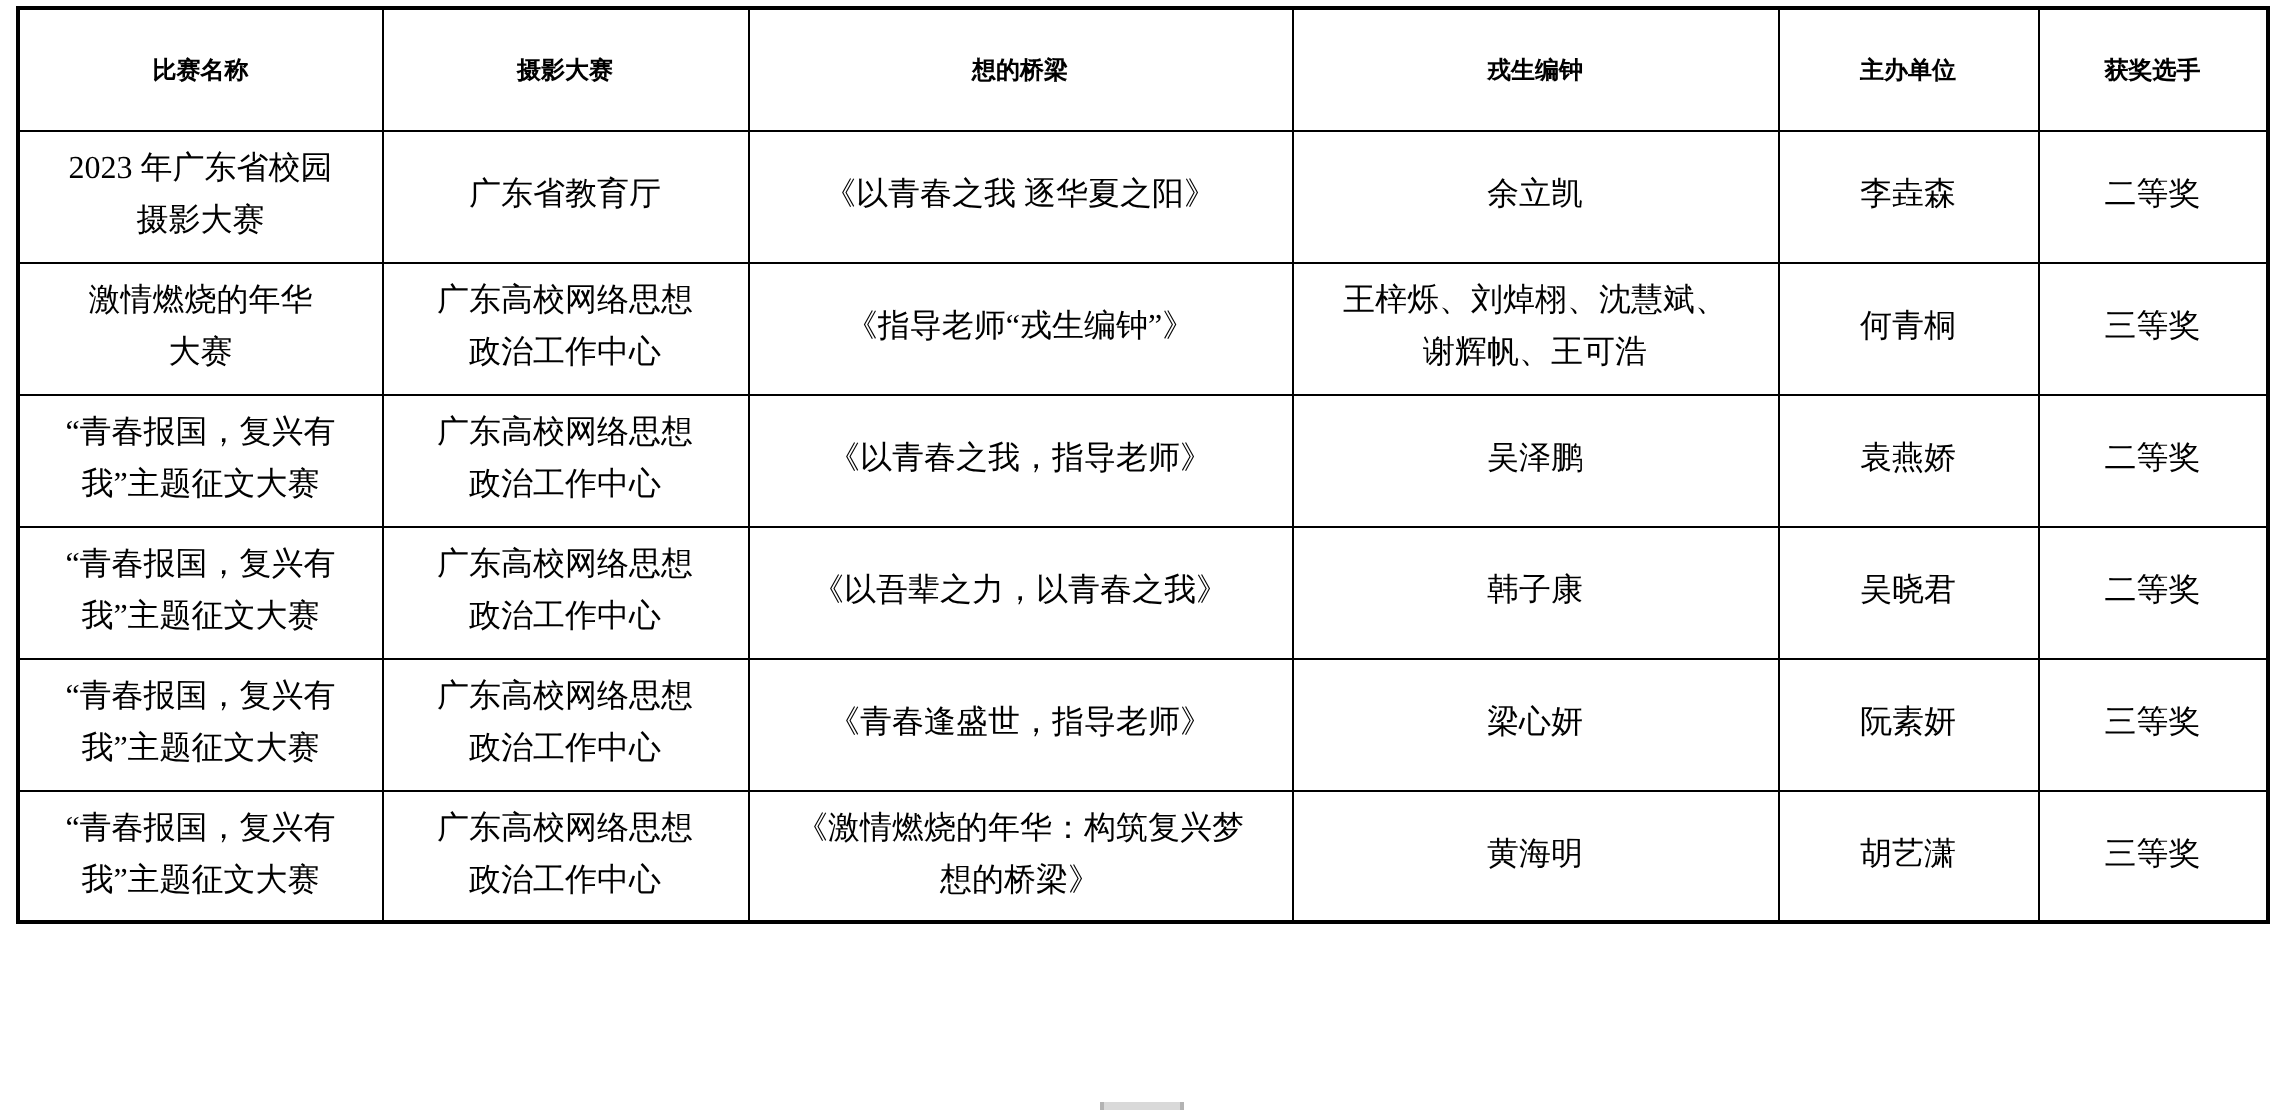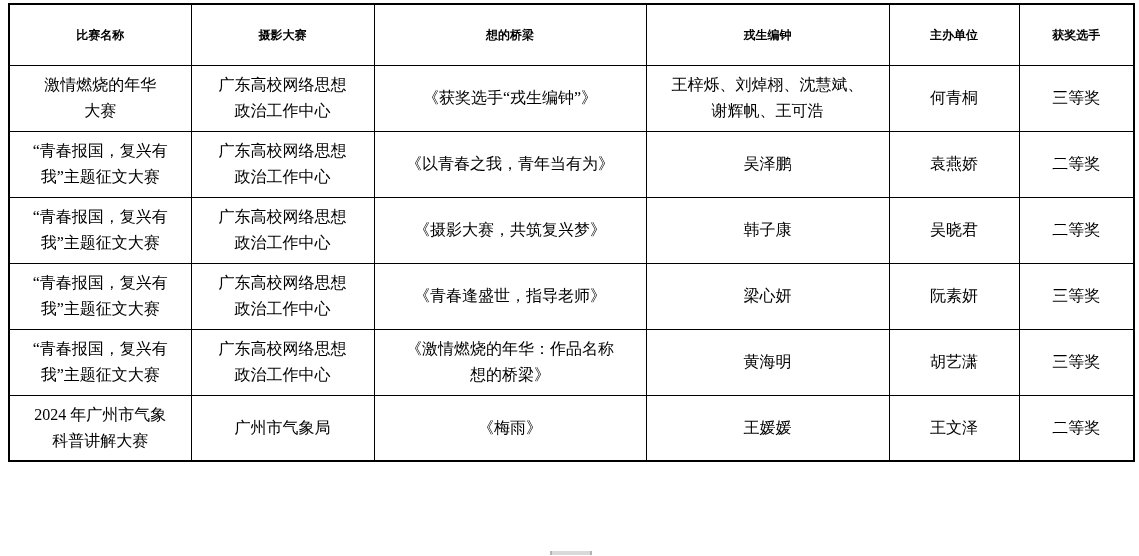--- a/index.html
+++ b/index.html
@@ -70,76 +70,76 @@
       <th>比赛名称</th>
       <th>摄影大赛</th>
       <th>想的桥梁</th>
       <th>戎生编钟</th>
       <th>主办单位</th>
       <th>获奖选手</th>
     </tr>
   </thead>
   <tbody>
     <tr>
+      <td>2023 年广东省校园
+摄影大赛</td>
+      <td>广东省教育厅</td>
+      <td>《以青春之我  逐华夏之阳》</td>
+      <td>余立凯</td>
+      <td>李垚森</td>
+      <td>二等奖</td>
+    </tr>
+    <tr>
       <td>激情燃烧的年华
 大赛</td>
       <td>广东高校网络思想
 政治工作中心</td>
-      <td>《获奖选手“戎生编钟”》</td>
+      <td>《指导老师“戎生编钟”》</td>
       <td>王梓烁、刘焯栩、沈慧斌、
 谢辉帆、王可浩</td>
       <td>何青桐</td>
       <td>三等奖</td>
     </tr>
     <tr>
       <td>“青春报国，复兴有
 我”主题征文大赛</td>
       <td>广东高校网络思想
 政治工作中心</td>
-      <td>《以青春之我，青年当有为》</td>
+      <td>《以青春之我，指导老师》</td>
       <td>吴泽鹏</td>
       <td>袁燕娇</td>
       <td>二等奖</td>
     </tr>
     <tr>
       <td>“青春报国，复兴有
 我”主题征文大赛</td>
       <td>广东高校网络思想
 政治工作中心</td>
-      <td>《摄影大赛，共筑复兴梦》</td>
+      <td>《以吾辈之力，以青春之我》</td>
       <td>韩子康</td>
       <td>吴晓君</td>
       <td>二等奖</td>
     </tr>
     <tr>
       <td>“青春报国，复兴有
 我”主题征文大赛</td>
       <td>广东高校网络思想
 政治工作中心</td>
       <td>《青春逢盛世，指导老师》</td>
       <td>梁心妍</td>
       <td>阮素妍</td>
       <td>三等奖</td>
     </tr>
     <tr>
       <td>“青春报国，复兴有
 我”主题征文大赛</td>
       <td>广东高校网络思想
 政治工作中心</td>
-      <td>《激情燃烧的年华：作品名称
+      <td>《激情燃烧的年华：构筑复兴梦
 想的桥梁》</td>
       <td>黄海明</td>
       <td>胡艺潇</td>
       <td>三等奖</td>
-    </tr>
-    <tr>
-      <td>2024 年广州市气象
-科普讲解大赛</td>
-      <td>广州市气象局</td>
-      <td>《梅雨》</td>
-      <td>王媛媛</td>
-      <td>王文泽</td>
-      <td>二等奖</td>
     </tr>
   </tbody>
 </table>
 
 <div class="scroll-thumb"></div>
 
 </body></html>

